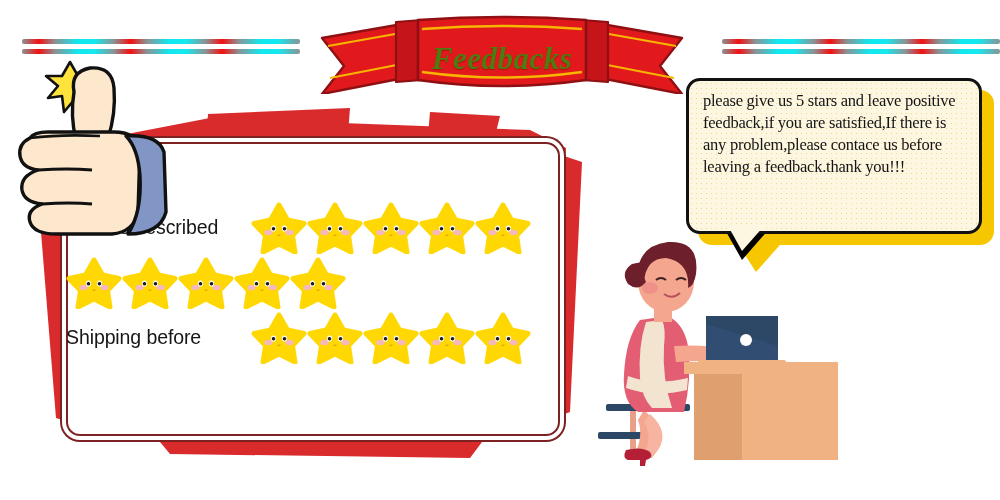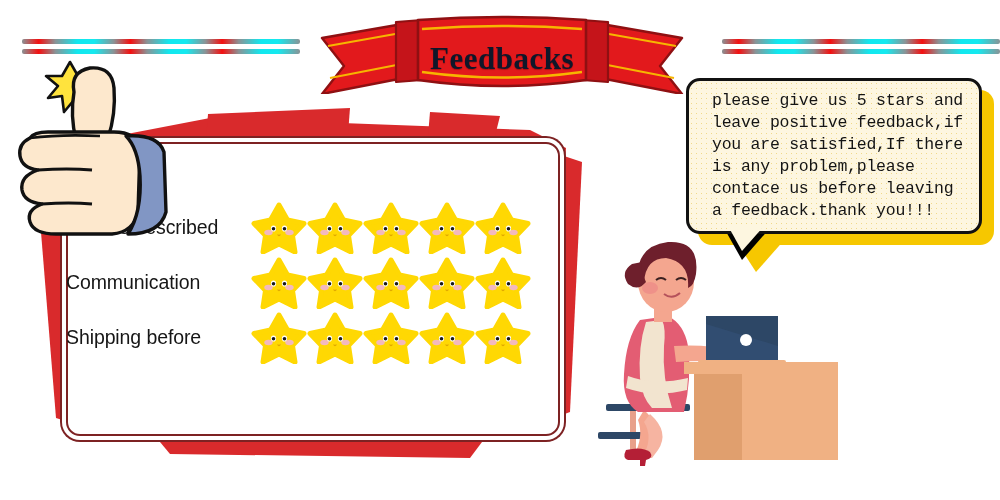--- a/index.html
+++ b/index.html
@@ -28,24 +28,25 @@
   .stripe-bar + .stripe-bar{margin-top:5px;}
   #stripes-left{left:22px;top:39px;width:278px;}
   #stripes-right{left:722px;top:39px;width:278px;}
 
   
   #banner{position:absolute;left:318px;top:2px;width:368px;height:92px;}
   #banner-title{
     position:absolute;left:0;top:0;width:368px;height:92px;
     display:flex;align-items:center;justify-content:center;
     font-family:"Liberation Serif", serif;
-    font-size:31px;font-weight:bold;color:#0f172a;
+    font-size:31px;font-weight:bold;color:#4d7c0f;
     letter-spacing:.5px;
     padding-top:22px;box-sizing:border-box;
     text-shadow:0 1px 1px rgba(120,0,0,.45);
+    font-style:italic;
   }
 
   
   #card-stack{position:absolute;left:30px;top:100px;width:560px;height:360px;}
   .card-shape{position:absolute;}
   #card-white{
     position:absolute;left:36px;top:42px;width:490px;height:290px;
     background:#ffffff;
     border:2.5px solid #7d2223;
     border-radius:14px;
@@ -94,24 +95,23 @@
     background-color:#fdf6e0;
     background-image:radial-gradient(#f0d98a 0.9px, transparent 1px);
     background-size:5px 5px;
     border:3px solid #111111;
     border-radius:14px;
     box-sizing:border-box;
     padding:9px 12px 6px 14px;
   }
   #bubble-text{
     font-size:16.5px;line-height:1.33;color:#141414;
-    font-family:Liberation Mono, monospace;
+    font-family:Liberation Serif, serif;
     letter-spacing:-.25px;
     white-space:pre-line;
-    margin-left:9px;
   }
 
   
   #scene{position:absolute;left:588px;top:228px;width:250px;height:240px;}
 </style>
 </head>
 <body>
 
 <div id="stage">
 
@@ -222,21 +222,20 @@
             <ellipse cx="33.5" cy="26.5" rx="2.6" ry="3.1" fill="#ffffff"></ellipse>
             <circle cx="22.5" cy="26.8" r="1.8" fill="#1a1a1a"></circle>
             <circle cx="33.5" cy="26.8" r="1.8" fill="#1a1a1a"></circle>
             <path d="M26.6 32.5 Q28 34.6 29.4 32.5" stroke="#e0a800" stroke-width="1.2" fill="none"></path>
           </svg>
         </span>
       </div>
     </div>
 
     <div class="rating-row">
-      <div class="rating-label">Communication</div>
       <div class="stars">
         <span class="star-wrap">
           <svg width="56" height="52" viewBox="0 0 56 52">
             <path d="M28 3 L36.5 18 L53 21.5 L41.5 33.5 L44 50 L28 42 L12 50 L14.5 33.5 L3 21.5 L19.5 18 Z" fill="#ffd803" stroke="#ffd803" stroke-width="5" stroke-linejoin="round"></path>
             <ellipse cx="17.5" cy="30.5" rx="4.2" ry="2.8" fill="#f3b9bd"></ellipse>
             <ellipse cx="38.5" cy="30.5" rx="4.2" ry="2.8" fill="#f3b9bd"></ellipse>
             <ellipse cx="22.5" cy="26.5" rx="2.6" ry="3.1" fill="#ffffff"></ellipse>
             <ellipse cx="33.5" cy="26.5" rx="2.6" ry="3.1" fill="#ffffff"></ellipse>
             <circle cx="22.5" cy="26.8" r="1.8" fill="#1a1a1a"></circle>
             <circle cx="33.5" cy="26.8" r="1.8" fill="#1a1a1a"></circle>

